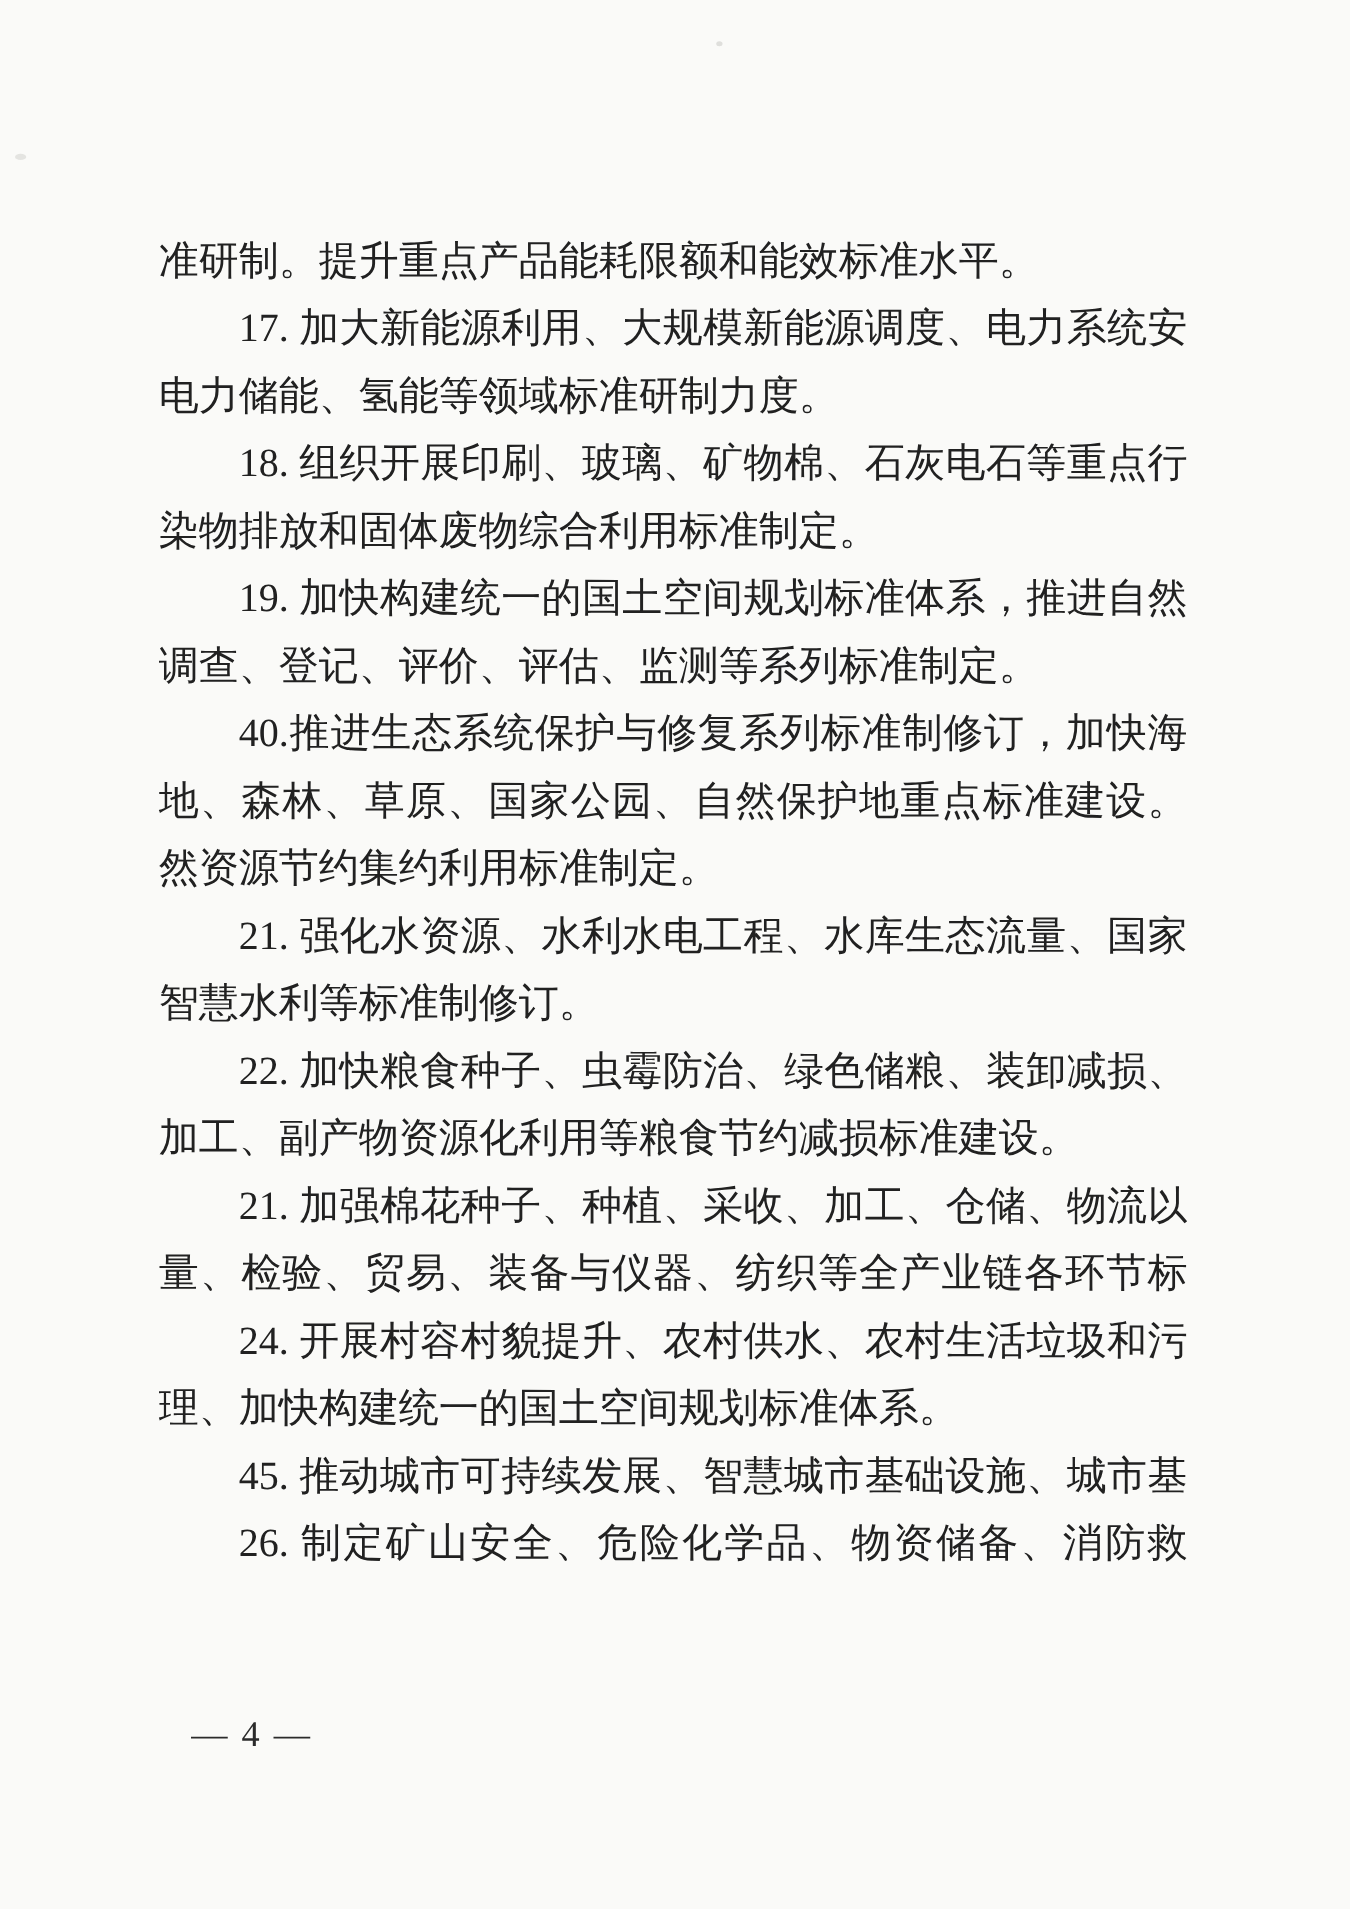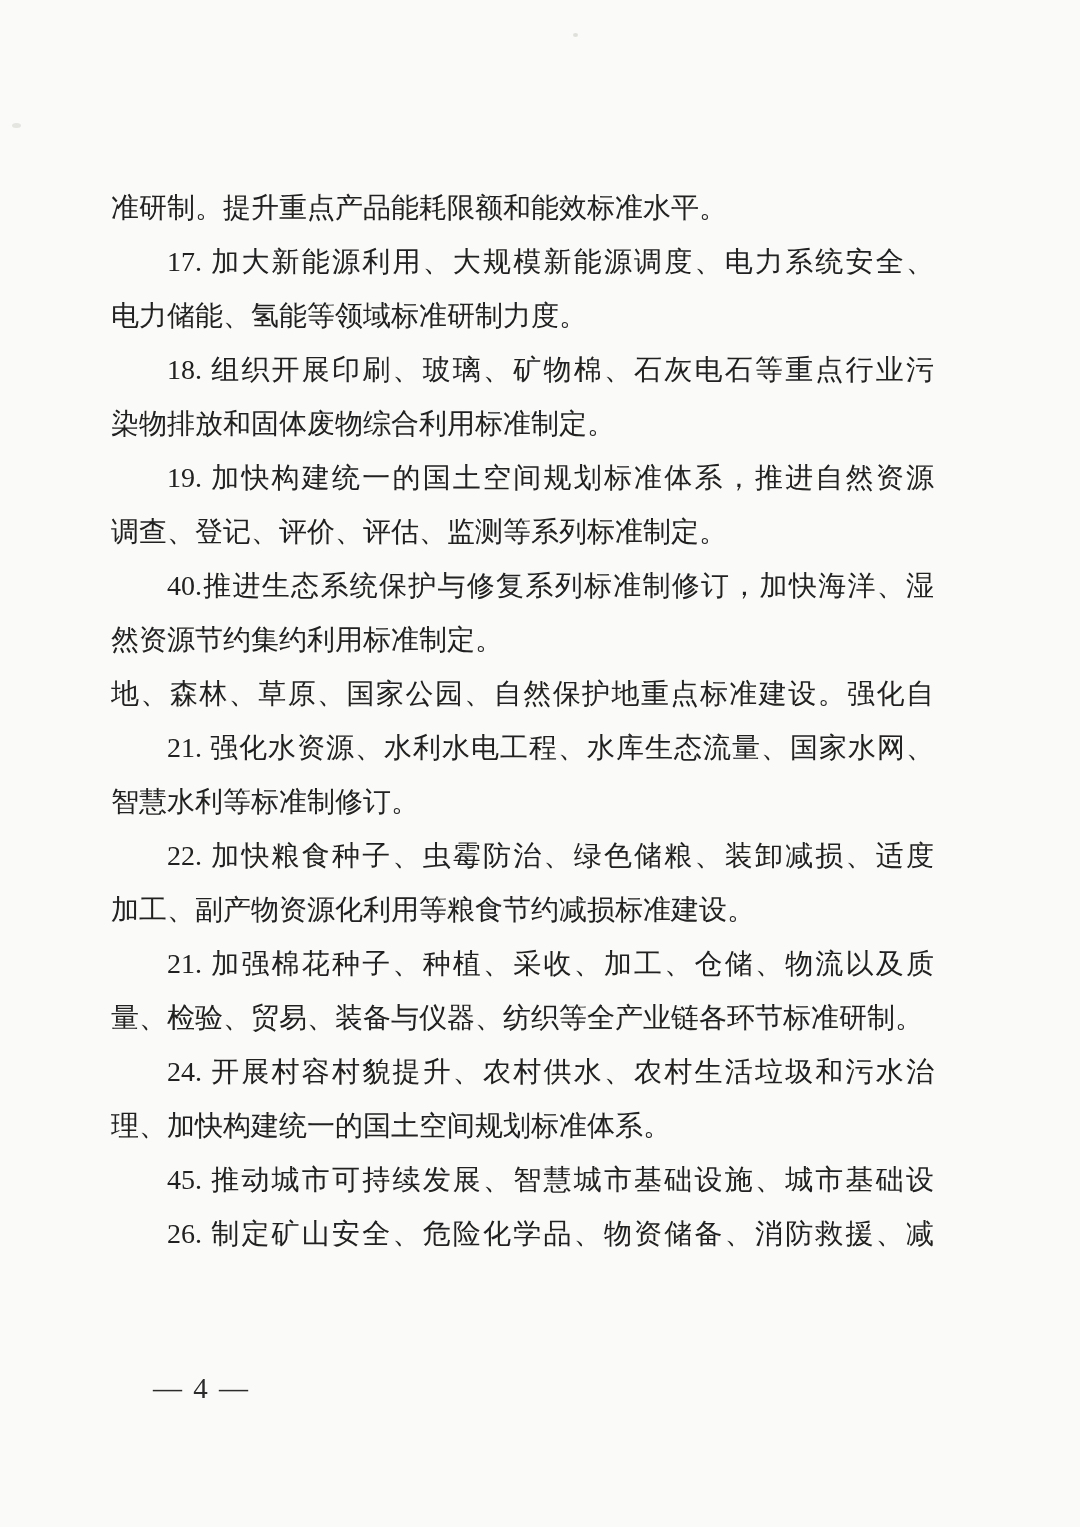--- a/index.html
+++ b/index.html
@@ -13,23 +13,23 @@
     width: 1080px;
     height: 1527px;
     background: #fafaf8;
     overflow: hidden;
     font-family: "Liberation Serif", "DejaVu Serif", serif;
     color: #212121;
   }
   .body-text {
     position: absolute;
     top: 181px;
-    left: 111px;
+    left: 127px;
     width: 823px;
-    font-size: 28px;
+    font-size: 32px;
     line-height: 54px;
     letter-spacing: 0;
     filter: blur(0.3px);
   }
   .ln {
     text-align: justify;
     text-align-last: justify;
     white-space: normal;
     height: 54px;
     overflow: hidden;
@@ -68,22 +68,22 @@
 
   <div class="body-text">
     <div class="ln end">准研制。提升重点产品能耗限额和能效标准水平。</div>
     <div class="ln ind">17. 加大新能源利用、大规模新能源调度、电力系统安全、</div>
     <div class="ln end">电力储能、氢能等领域标准研制力度。</div>
     <div class="ln ind">18. 组织开展印刷、玻璃、矿物棉、石灰电石等重点行业污</div>
     <div class="ln end">染物排放和固体废物综合利用标准制定。</div>
     <div class="ln ind">19. 加快构建统一的国土空间规划标准体系，推进自然资源</div>
     <div class="ln end">调查、登记、评价、评估、监测等系列标准制定。</div>
     <div class="ln ind">40.推进生态系统保护与修复系列标准制修订，加快海洋、湿</div>
+    <div class="ln">地、森林、草原、国家公园、自然保护地重点标准建设。强化自</div>
     <div class="ln end">然资源节约集约利用标准制定。</div>
-    <div class="ln">地、森林、草原、国家公园、自然保护地重点标准建设。强化自</div>
     <div class="ln ind">21. 强化水资源、水利水电工程、水库生态流量、国家水网、</div>
     <div class="ln end">智慧水利等标准制修订。</div>
     <div class="ln ind">22. 加快粮食种子、虫霉防治、绿色储粮、装卸减损、适度</div>
     <div class="ln end">加工、副产物资源化利用等粮食节约减损标准建设。</div>
     <div class="ln ind">21. 加强棉花种子、种植、采收、加工、仓储、物流以及质</div>
     <div class="ln end">量、检验、贸易、装备与仪器、纺织等全产业链各环节标准研制。</div>
     <div class="ln ind">24. 开展村容村貌提升、农村供水、农村生活垃圾和污水治</div>
     <div class="ln end">理、加快构建统一的国土空间规划标准体系。</div>
     <div class="ln ind">45. 推动城市可持续发展、智慧城市基础设施、城市基础设</div>
     <div class="ln ind">26. 制定矿山安全、危险化学品、物资储备、消防救援、减</div>

